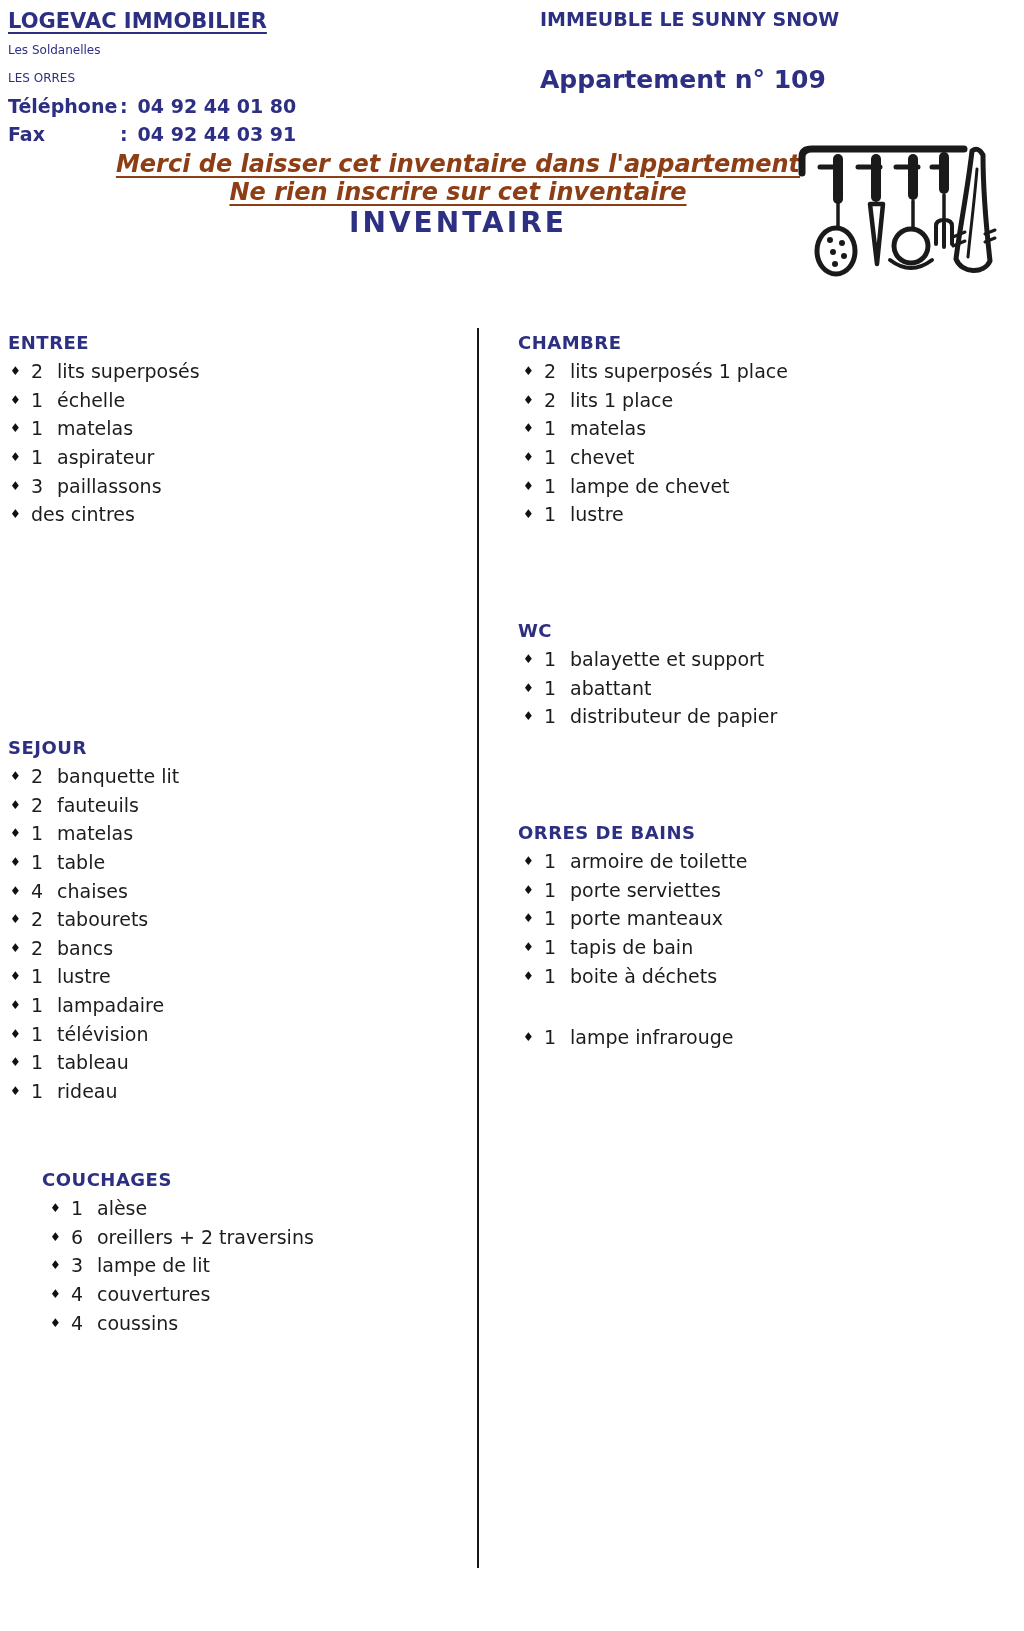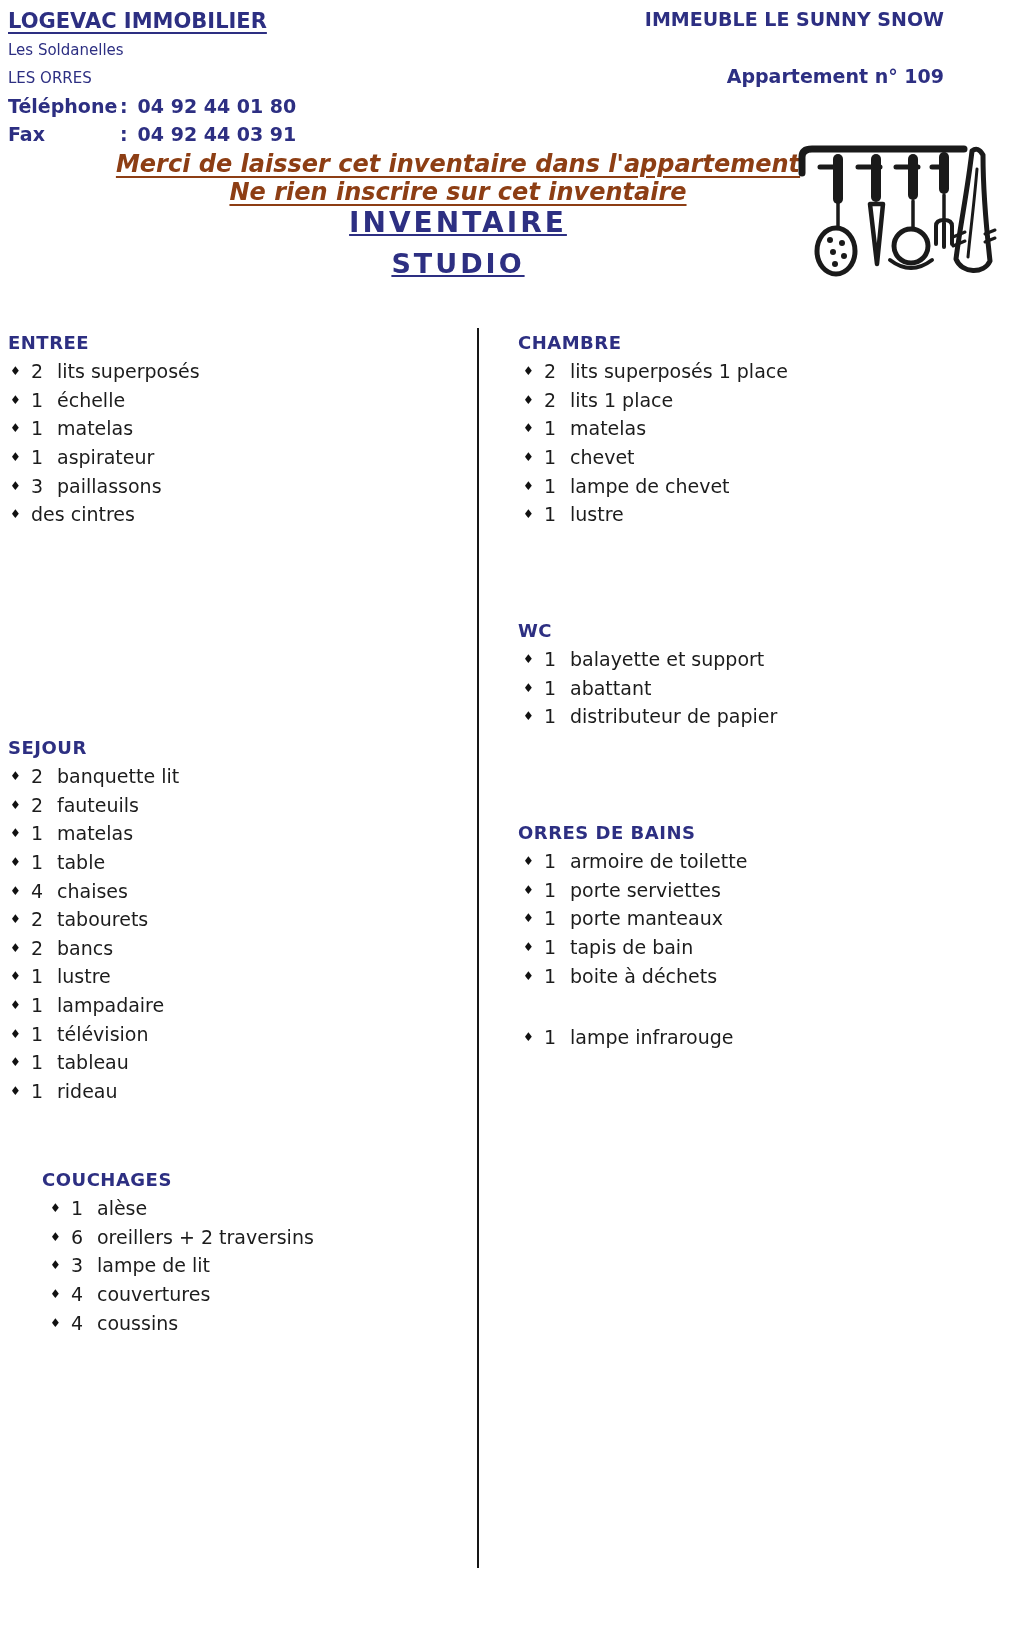--- a/index.html
+++ b/index.html
@@ -13,40 +13,40 @@
     overflow:hidden;
   }
 
   
   .agency { position:absolute; left:8px; top:6px; }
   .agency-name {
     font-size:21px; font-weight:bold; color:var(--navy,#2d2f82);
     text-decoration:underline; text-decoration-thickness:2px; text-underline-offset:4px;
     line-height:30px;
   }
-  .agency-line { font-size:15px; color:var(--navy,#2d2f82); line-height:28px; }
+  .agency-line { font-size:12px; color:var(--navy,#2d2f82); line-height:28px; }
   .contact-row { display:flex; font-size:19px; font-weight:bold; color:var(--navy,#2d2f82); line-height:28px; }
   .contact-label { width:112px; }
   .contact-sep { margin-right:10px; }
 
-  .building { position:absolute; left:540px; top:8px; width:404px; text-align:right; }
+  .building { position:absolute; left:540px; top:8px; width:404px; text-align:left; }
   .building-name { font-size:19px; font-weight:bold; color:var(--navy,#2d2f82); }
-  .building-apartment { position:absolute; left:0; top:57px; width:404px; font-size:19px; font-weight:bold; color:var(--navy,#2d2f82); }
+  .building-apartment { position:absolute; left:0; top:57px; width:404px; font-size:25px; font-weight:bold; color:var(--navy,#2d2f82); }
 
   
   .notice-line {
     position:absolute; left:0; width:916px; text-align:center;
     font-size:24px; font-style:italic; font-weight:bold; color:var(--brown,#8d3e14);
     text-decoration:underline; text-decoration-thickness:2px; text-underline-offset:4px;
   }
   .notice-1 { top:150px; }
   .notice-2 { top:178px; }
   .doc-title {
     position:absolute; left:0; width:916px; text-align:center;
-    font-weight:bold; color:var(--navy,#2d2f82); letter-spacing:3px;text-decoration:underline;
+    font-weight:bold; color:var(--navy,#2d2f82); letter-spacing:3px;
   }
   .doc-title-1 { top:206px; font-size:28px; }
   .doc-title-2 { top:248px; font-size:27px; }
 
   
   .utensils { position:absolute; left:786px; top:126px; width:212px; height:164px; }
 
   
   .divider { position:absolute; left:477px; top:328px; width:2px; height:1240px; background:#161616; }
 
@@ -88,21 +88,20 @@
 
   <div class="building">
     <div class="building-name">IMMEUBLE LE SUNNY SNOW</div>
     <div class="building-apartment">Appartement n° 109</div>
   </div>
 
   <div class="notice-line notice-1">Merci de laisser cet inventaire dans l'appartement</div>
   <div class="notice-line notice-2">Ne rien inscrire sur cet inventaire</div>
 
   <div class="doc-title doc-title-1">INVENTAIRE</div>
-  <div class="doc-title doc-title-2">STUDIO</div>
 
   <svg class="utensils" viewBox="0 0 212 162" fill="none" stroke="#1a1a1a" stroke-linecap="round">
 
     <path d="M16,46 L16,30 Q16,22 26,22 L178,22" stroke-width="7"></path>
     <path d="M34,40 h20 M72,40 h22 M110,40 h22 M146,40 h14" stroke-width="5"></path>
 
     <rect x="47" y="27" width="10" height="50" rx="5" fill="#1a1a1a" stroke="none"></rect>
     <path d="M52,76 V101" stroke-width="3.5"></path>
     <ellipse cx="50" cy="124" rx="19" ry="23" stroke-width="5"></ellipse>
     <g fill="#1a1a1a" stroke="none">

